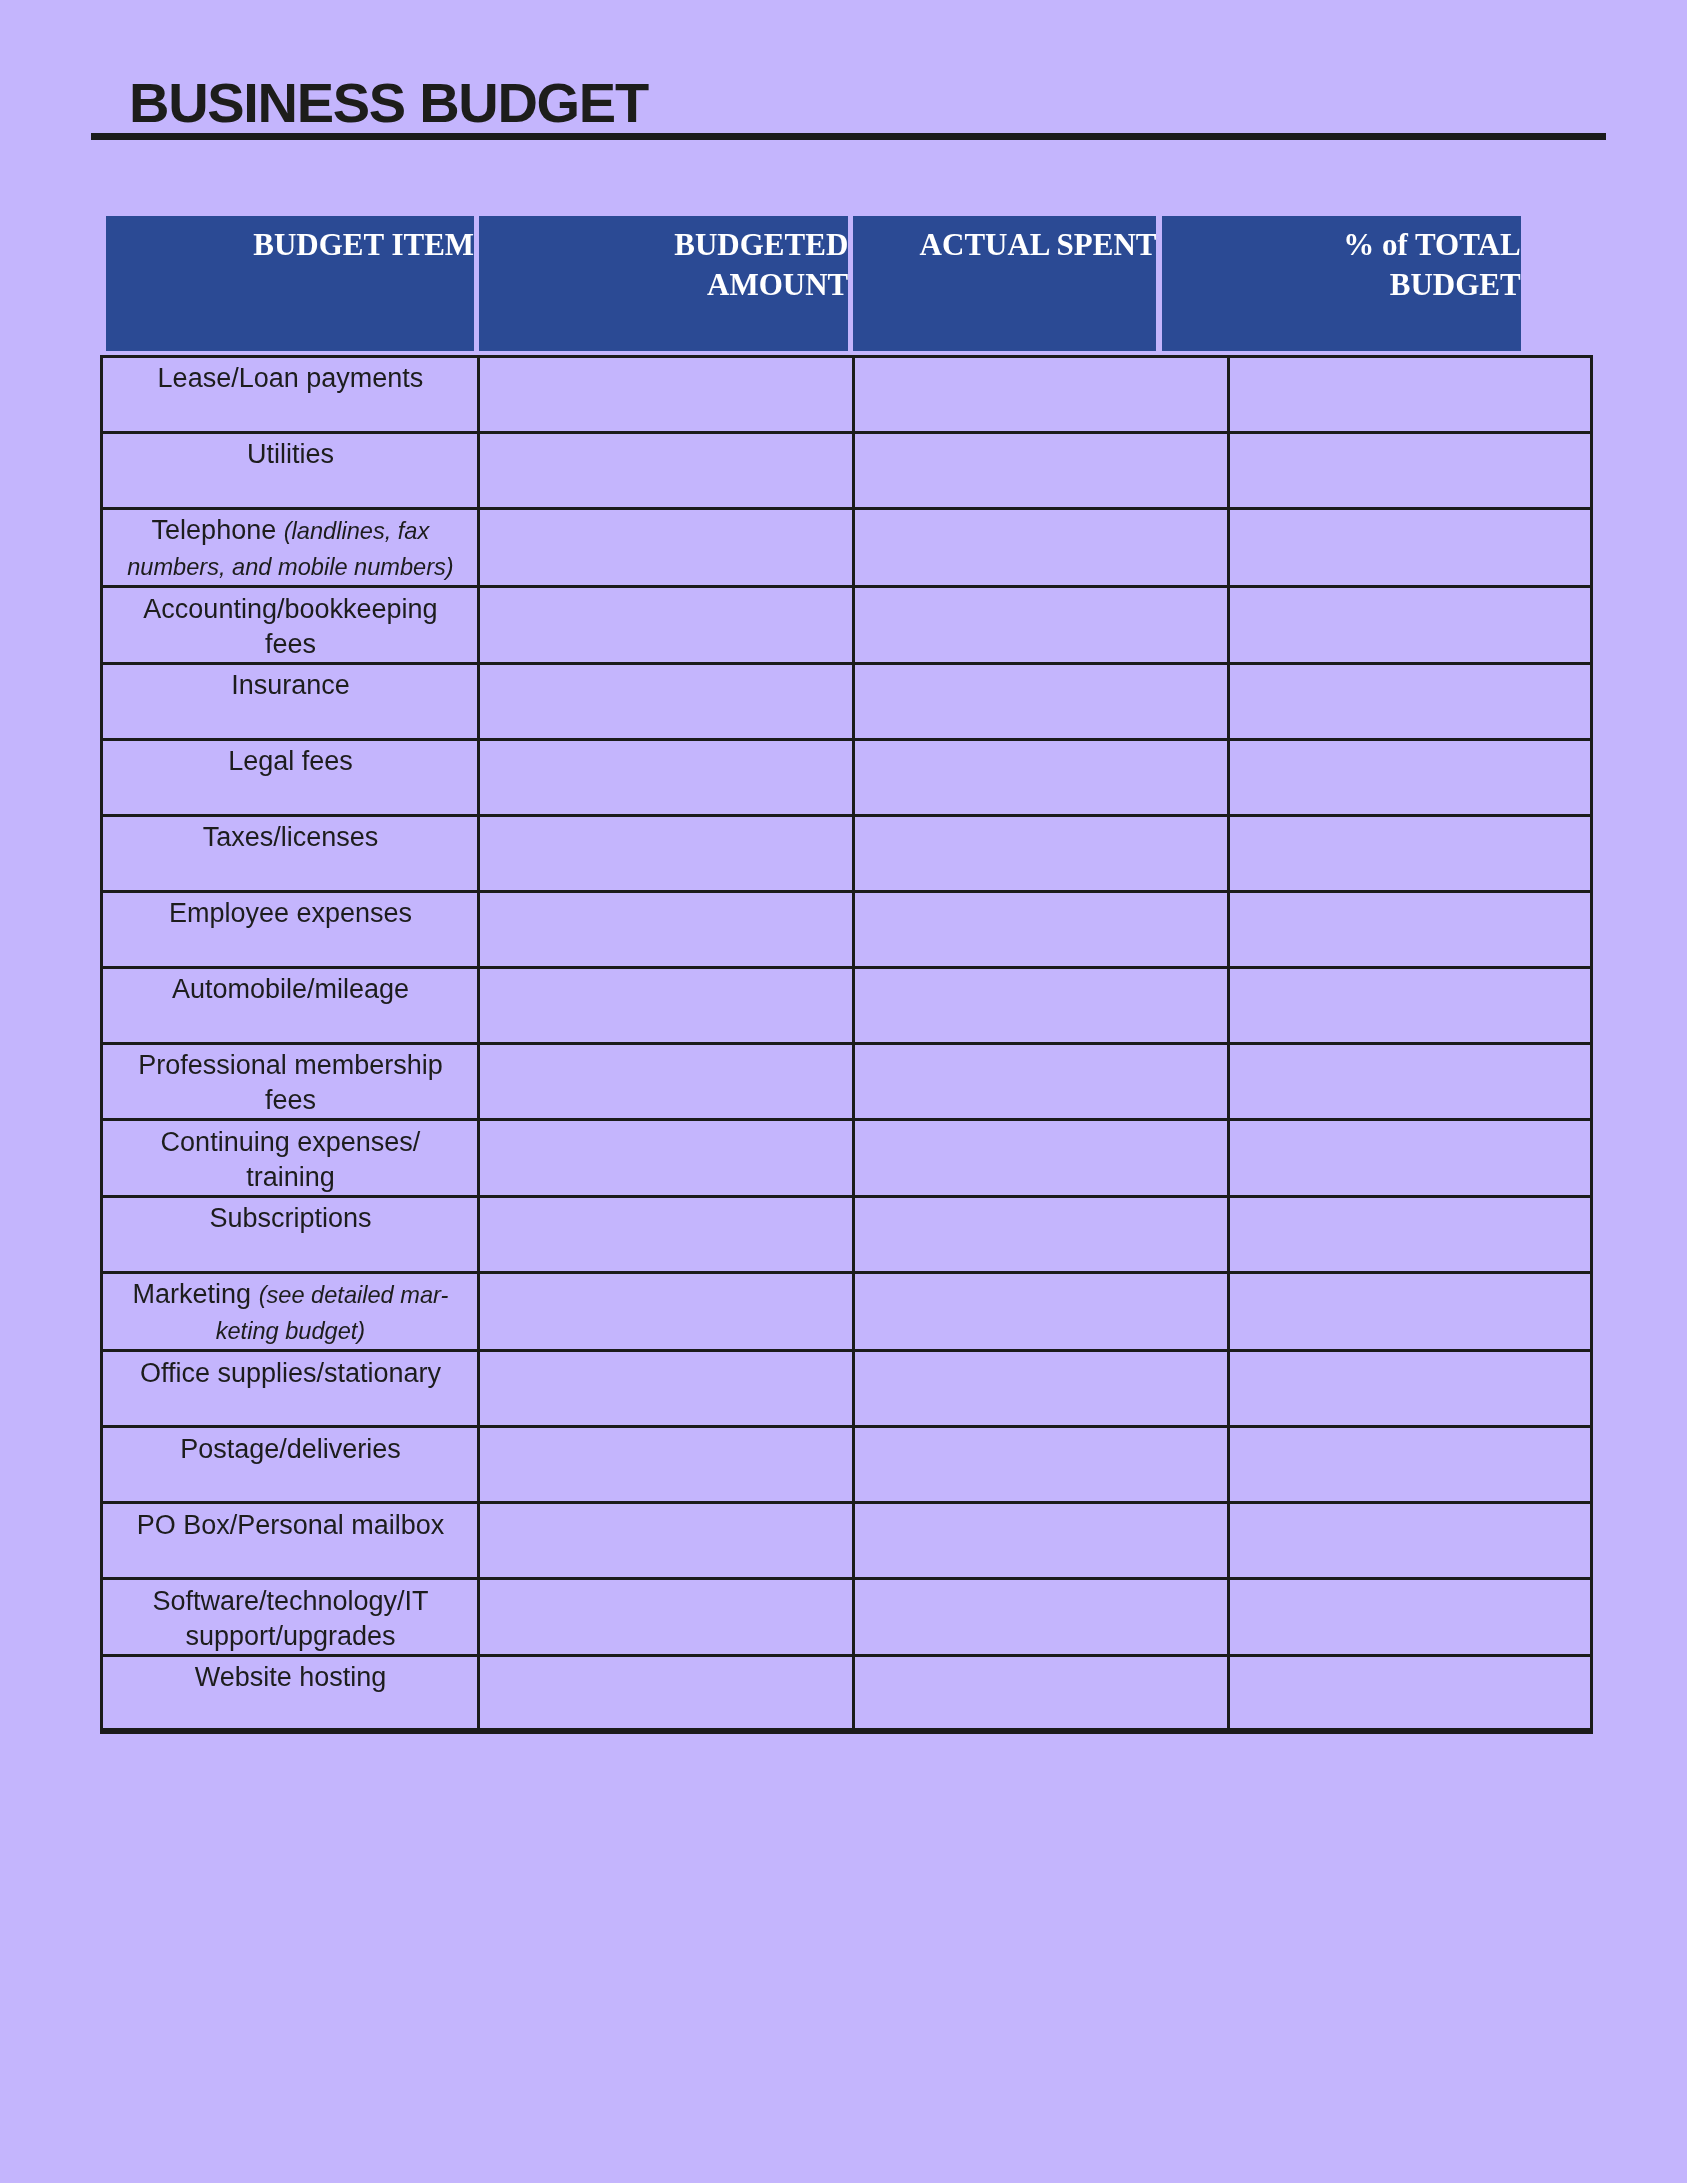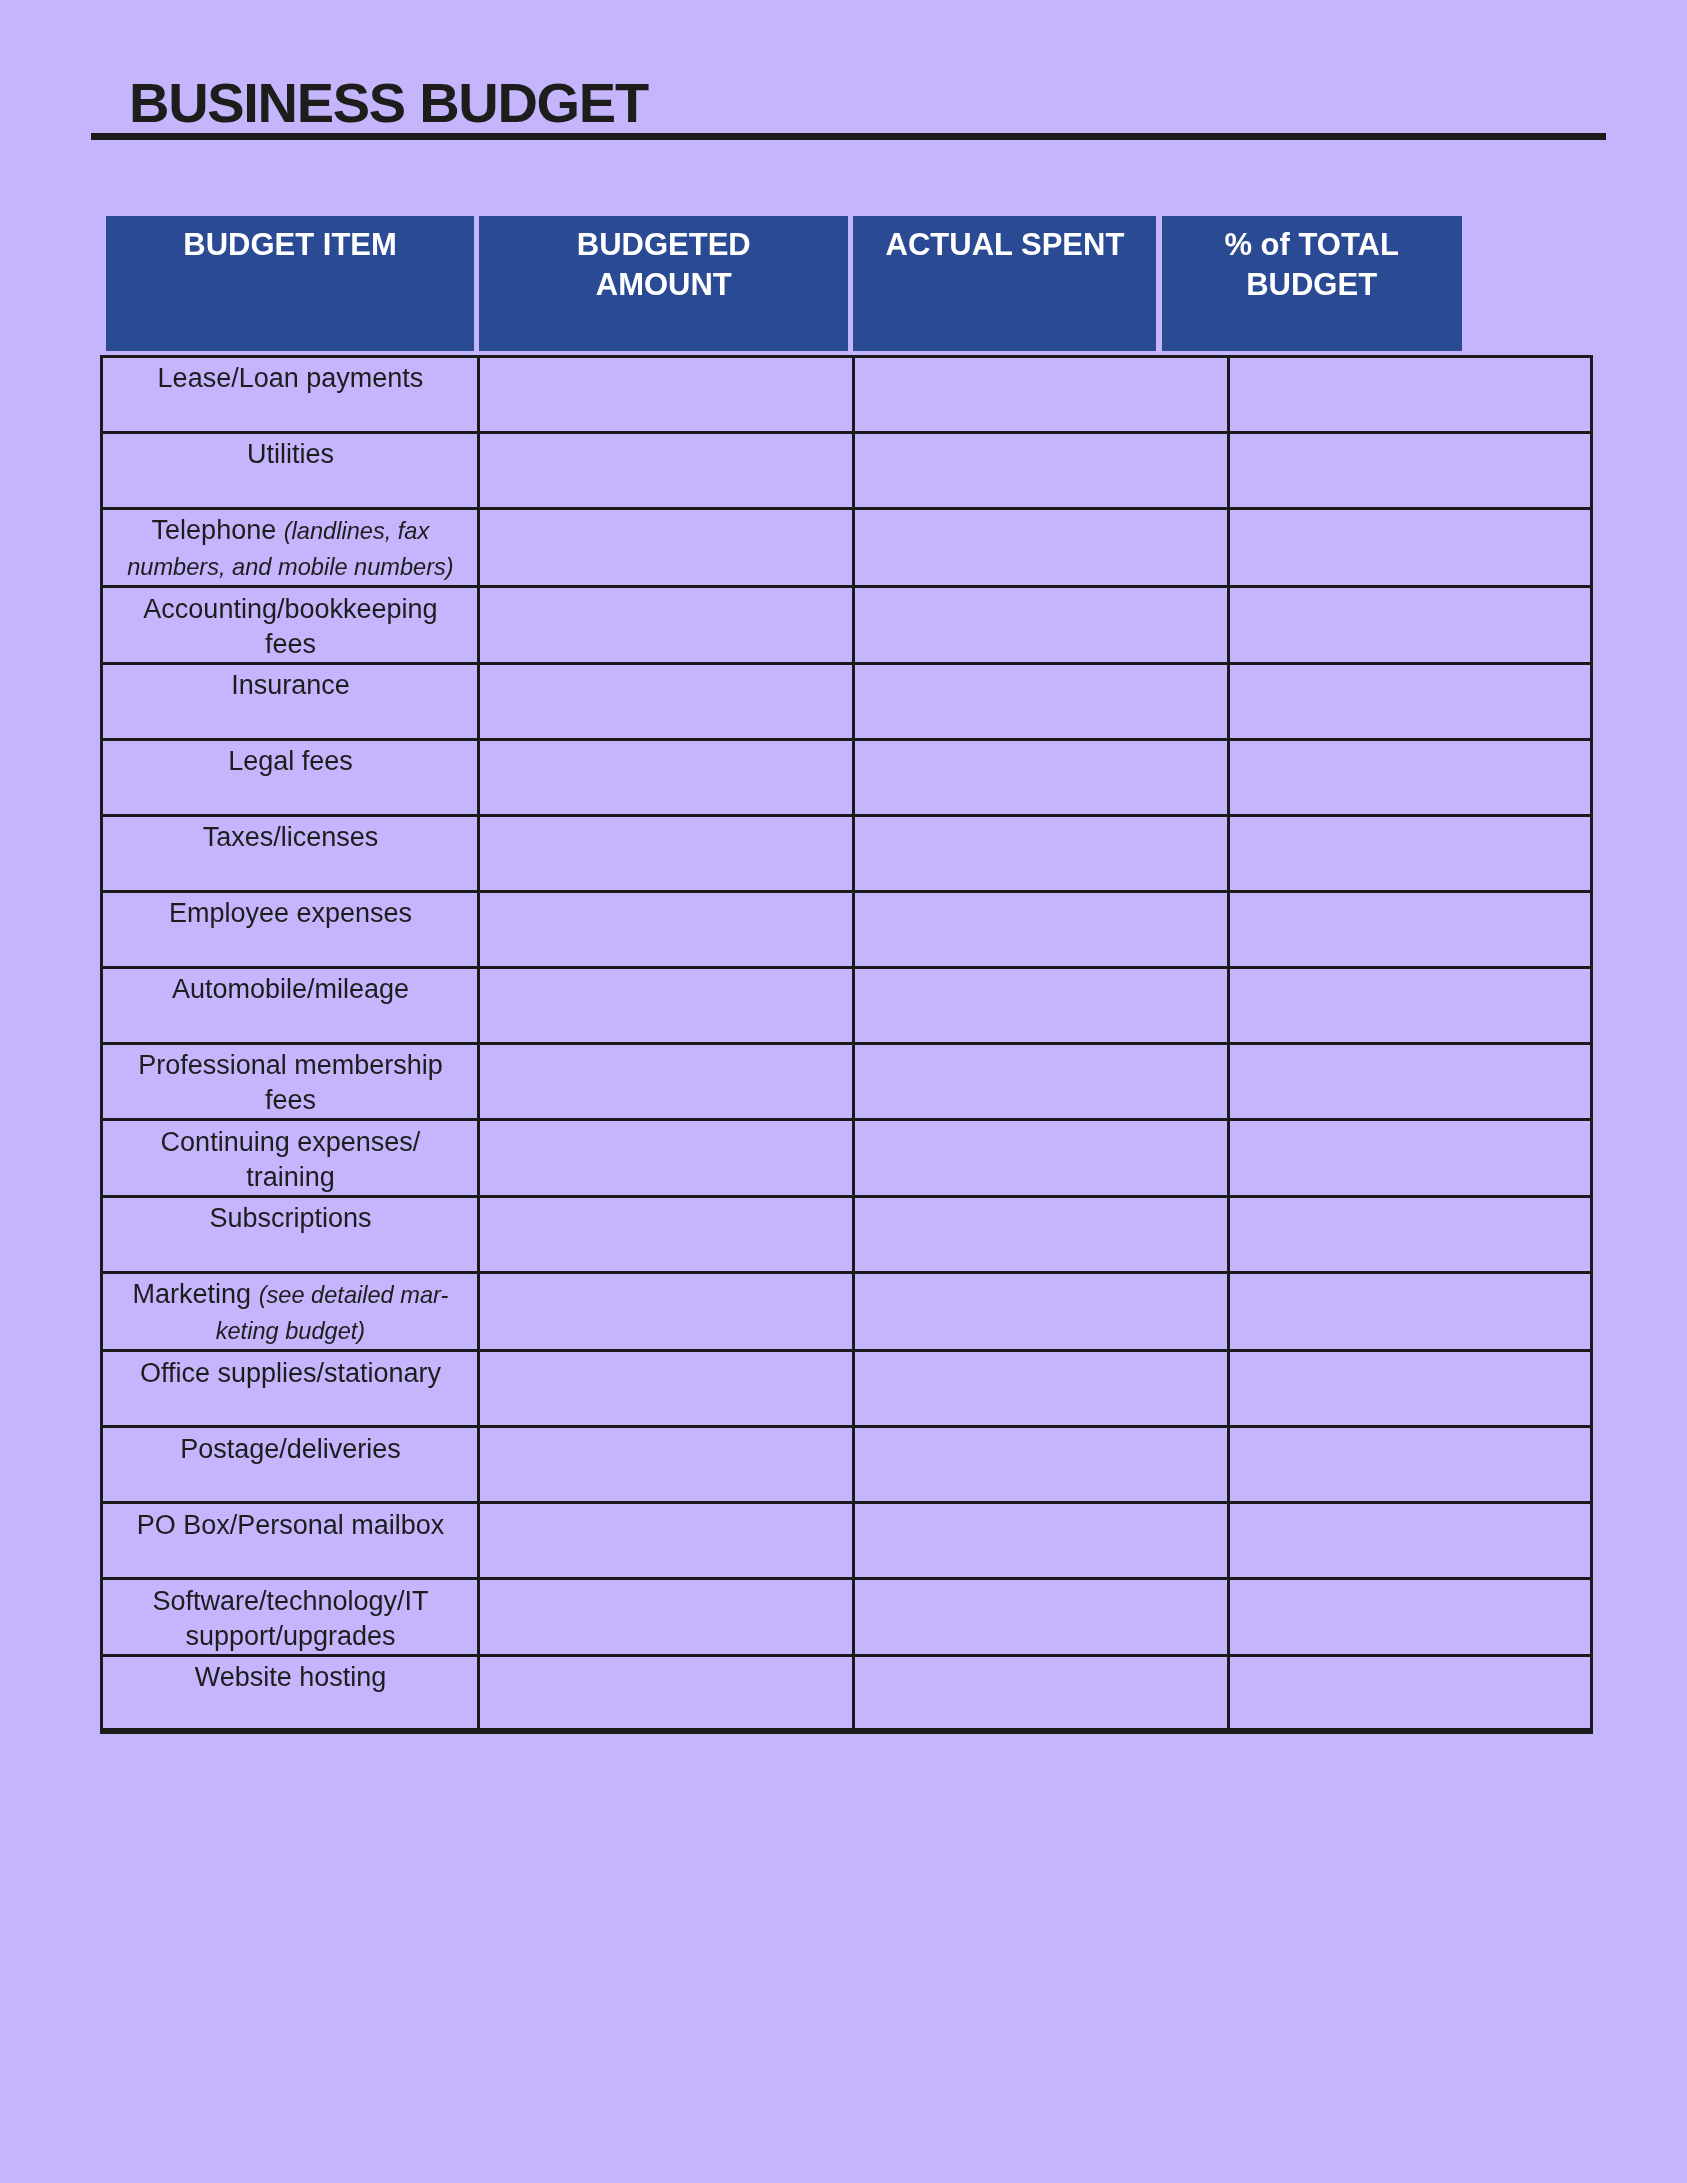--- a/index.html
+++ b/index.html
@@ -21,26 +21,26 @@
     position: absolute; left: 91px; top: 133px;
     width: 1515px; height: 7px; background: #1b1b1b;
   }
 
   .budget-table { position: absolute; left: 100px; top: 216px; width: 1490px; }
 
   .header-row { display: flex; padding-left: 6.1px; height: 135px; }
   .header-cell {
     background: #2b4a94; color: #ffffff;
     font-weight: bold; font-size: 31px; line-height: 40px;
-    text-align: center; padding-top: 8.7px;
+    text-align: right; padding-top: 8.7px; font-family: Liberation Serif, serif;
   }
   .header-cell.c0 { width: 368px; margin-right: 5.2px; }
   .header-cell.c1 { width: 369px; margin-right: 5.2px; }
   .header-cell.c2 { width: 303px; margin-right: 5.2px; }
-  .header-cell.c3 { width: 300px; }
+  .header-cell.c3 { width: 359px; }
 
   table.body-table {
     border-collapse: collapse; table-layout: fixed;
     width: 1490px; margin-top: 3.5px;
     border: 3.5px solid #1b1b1b; border-bottom-width: 6.1px; text-align: center;
   }
   td {
     border: 3.5px solid #1b1b1b;
     height: 76px; vertical-align: top;
     padding: 3.5px 8.7px 0 9.6px;

